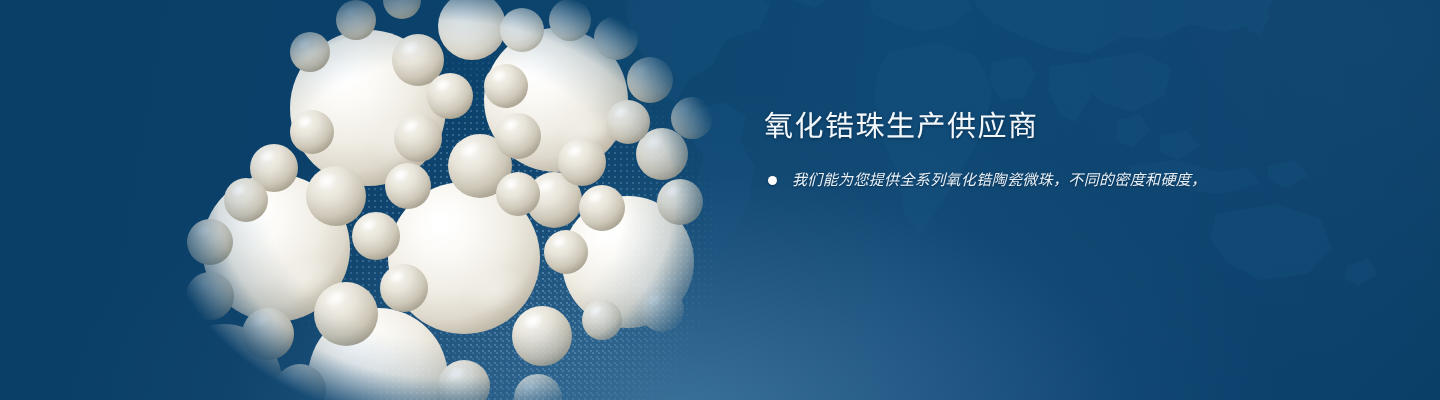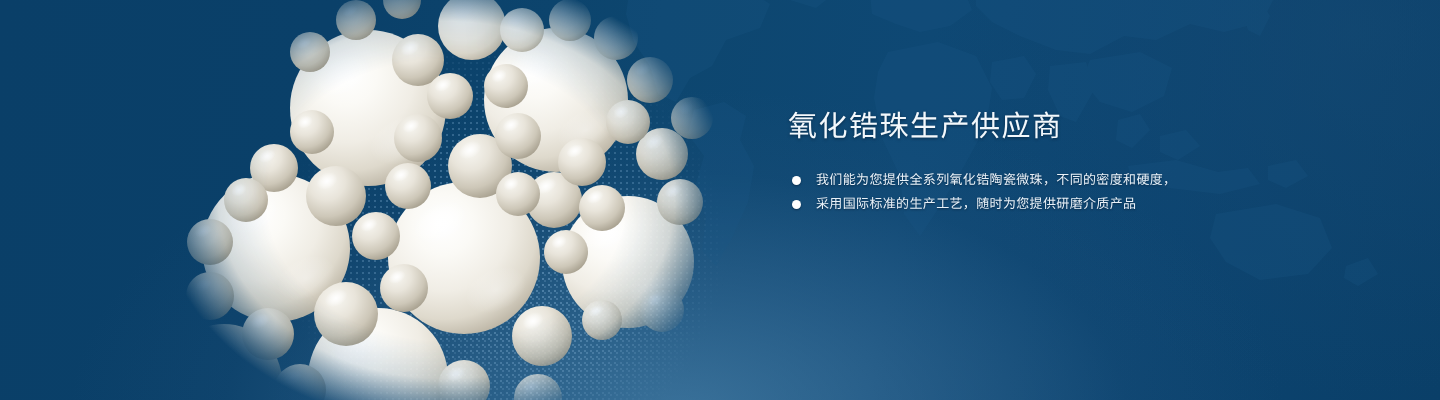--- a/index.html
+++ b/index.html
@@ -75,43 +75,43 @@
     mask-image:
       radial-gradient(ellipse 300px 235px at 52% 50%, #000 0%, #000 60%, rgba(0,0,0,0.85) 76%, rgba(0,0,0,0) 96%);
   }
   .beads svg { display:block; width:100%; height:100%; }
 
   
   .copy {
     position:absolute;
     left:764px; top:108px;
     width:470px;
-    margin-left:24px;
   }
   .headline {
     font-size:29px;
     line-height:36px;
     color:#f3f8fc;
     letter-spacing:1.5px;
     font-weight:400;
     text-shadow:0 1px 3px rgba(0,20,40,0.55);
     white-space:nowrap;
   }
   .bullets {
     margin-top:24px;
     list-style:none;
   }
   .bullet {
     position:relative;
     padding-left:28px;
     color:#e9f1f8;
-    font-size:13px;
+    font-size:15px;
     line-height:24px;
     letter-spacing:0.35px;
     text-shadow:0 1px 2px rgba(0,18,36,0.5);
+    font-style:italic;
   }
   .bullet + .bullet { margin-top:0px; }
   .dot {
     position:absolute;
     left:4px; top:8px;
     width:9px; height:9px;
     border-radius:50%;
     background:#ffffff;
     box-shadow:0 1px 2px rgba(0,15,35,0.45);
   }
@@ -390,21 +390,17 @@
     <h1 class="headline">氧化锆珠生产供应商</h1>
 
     <ul class="bullets">
 
       <li class="bullet">
         <span class="dot"></span>
         <span class="bullet-line">我们能为您提供全系列氧化锆陶瓷微珠，不同的密度和硬度，</span>
       </li>
 
 
-      <li class="bullet">
-        <span class="dot"></span>
-        <span class="bullet-line">采用国际标准的生产工艺，随时为您提供研磨介质产品</span>
-      </li>
 
     </ul>
   </div>
 
 </div>
 
 </body></html>

